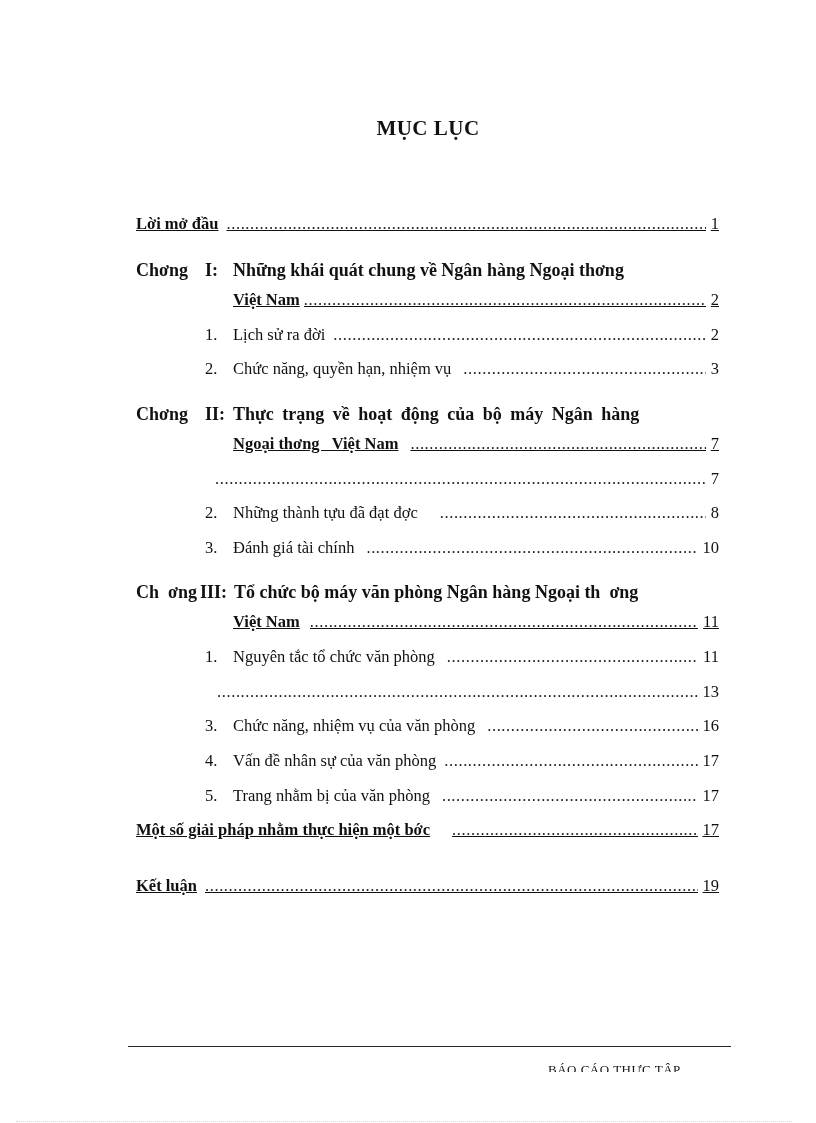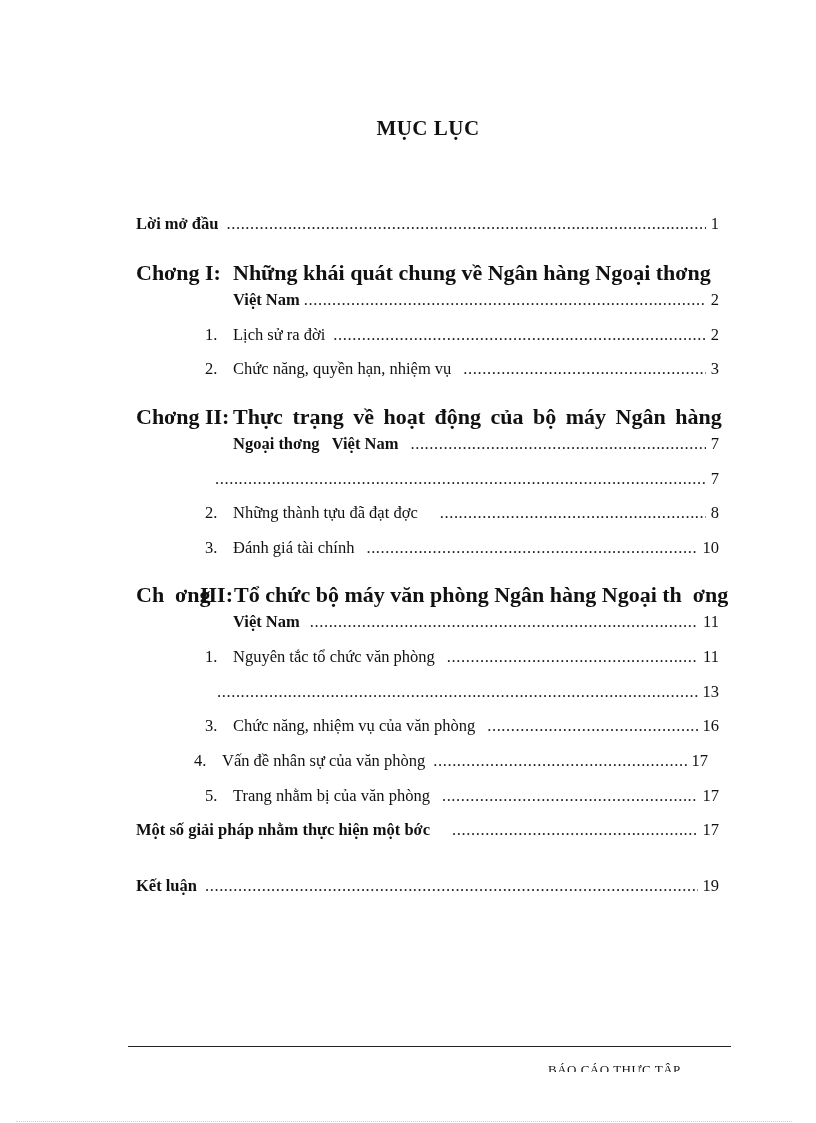--- a/index.html
+++ b/index.html
@@ -6,22 +6,22 @@
   body { width: 816px; height: 1123px; position: relative; overflow: hidden;
          font-family: "Liberation Serif", "DejaVu Serif", serif; color: #111; }
   .title { position: absolute; top: 116px; left: 0; width: 856px; text-align: center;
            font-weight: bold; font-size: 21px; letter-spacing: 0.5px; }
   .row { position: absolute; display: flex; align-items: baseline; font-size: 16.5px; white-space: nowrap; }
   .row .txt { flex: 0 0 auto; }
   .row .dots { flex: 1 1 auto; overflow: hidden; margin: 0 5px 0 8px; letter-spacing: 0.6px;
                font-weight: normal; color: #222; }
   .row .dots::before { content: "........................................................................................................................................................................................................................................"; }
   .row .pg { flex: 0 0 auto; font-weight: normal; }
-  .bold { font-weight: bold; }
-  .chap-label { position: absolute; font-weight: bold; font-size: 22px; white-space: nowrap; }
+  .bold { font-weight: bold; text-decoration: underline; }
+  .chap-label { position: absolute; font-weight: bold; font-size: 18px; white-space: nowrap; }
   .num { display: inline-block; width: 28px; }
   .footer-line { position: absolute; top: 1046px; left: 128px; width: 603px; height: 0;
                  border-top: 1.5px solid #222; }
   .footer-text { position: absolute; top: 1061px; left: 548px; font-size: 13px; letter-spacing: 0.5px;
                  height: 11px; overflow: hidden; line-height: 17px; font-weight: normal; }
   .page-edge { position: absolute; top: 1121px; left: 16px; width: 776px; border-top: 1px dotted #cfd6e0; }
 </style>
 </head>
 <body>
 
@@ -92,21 +92,21 @@
 </div>
 <div class="row" style="top:682px; left:205px; width:514px;">
   <span class="dots" style="margin-left:12px;"></span>
   <span class="pg">13</span>
 </div>
 <div class="row" style="top:716px; left:205px; width:514px;">
   <span class="txt"><span class="num">3.</span><span>Chức năng, nhiệm vụ của văn phòng</span></span>
   <span class="dots" style="margin-left:12px;"></span>
   <span class="pg">16</span>
 </div>
-<div class="row" style="top:751px; left:194px; width:514px;">
+<div class="row" style="top:751px; left:205px; width:514px;">
   <span class="txt"><span class="num">4.</span><span>Vấn đề nhân sự của văn phòng</span></span>
   <span class="dots"></span>
   <span class="pg">17</span>
 </div>
 <div class="row" style="top:786px; left:205px; width:514px;">
   <span class="txt"><span class="num">5.</span><span>Trang nhằm bị của văn phòng</span></span>
   <span class="dots" style="margin-left:12px;"></span>
   <span class="pg">17</span>
 </div>
 

